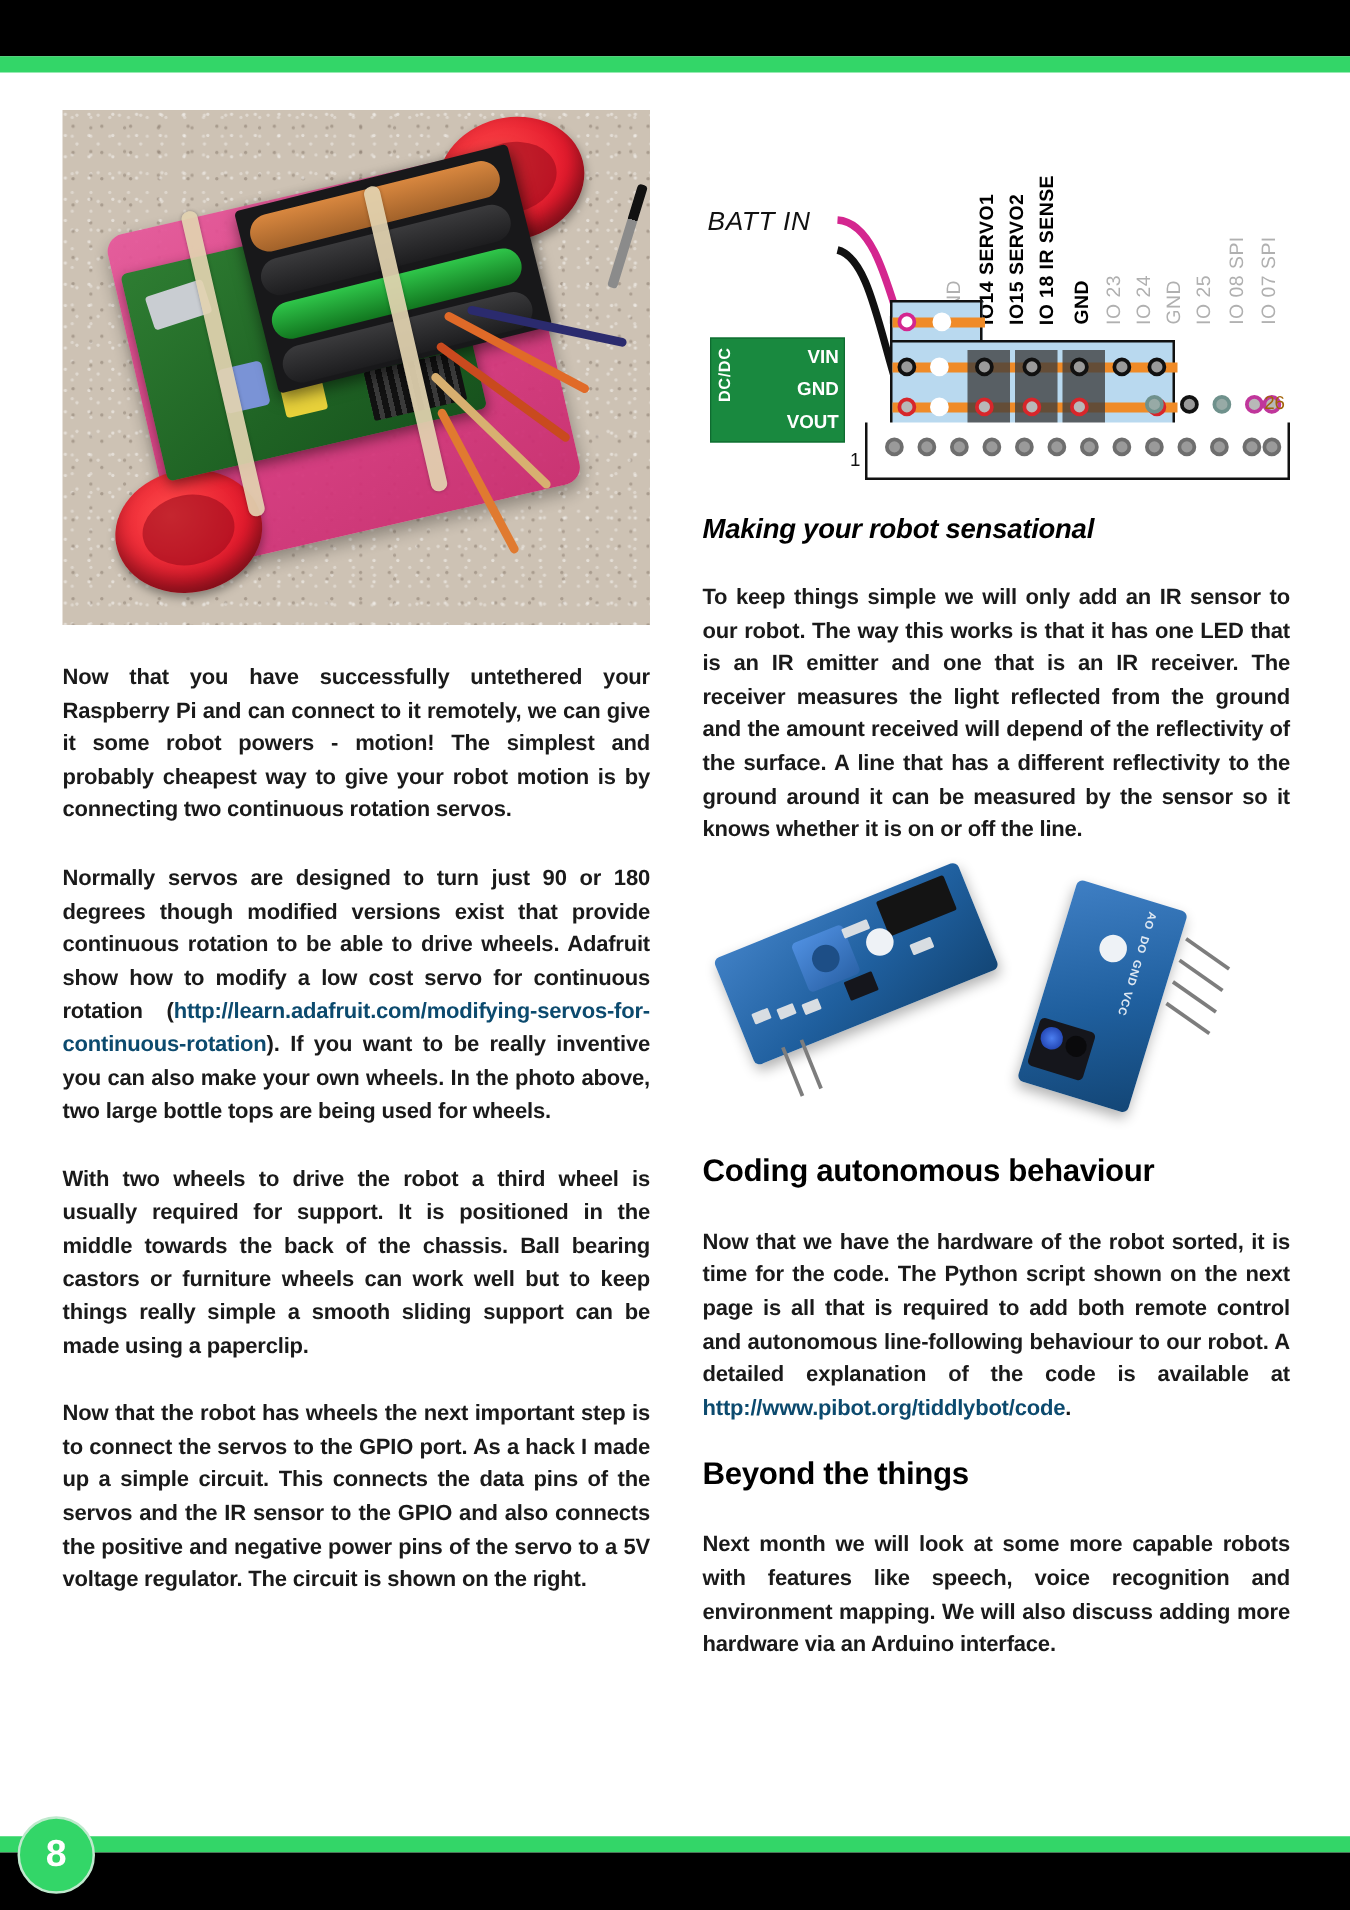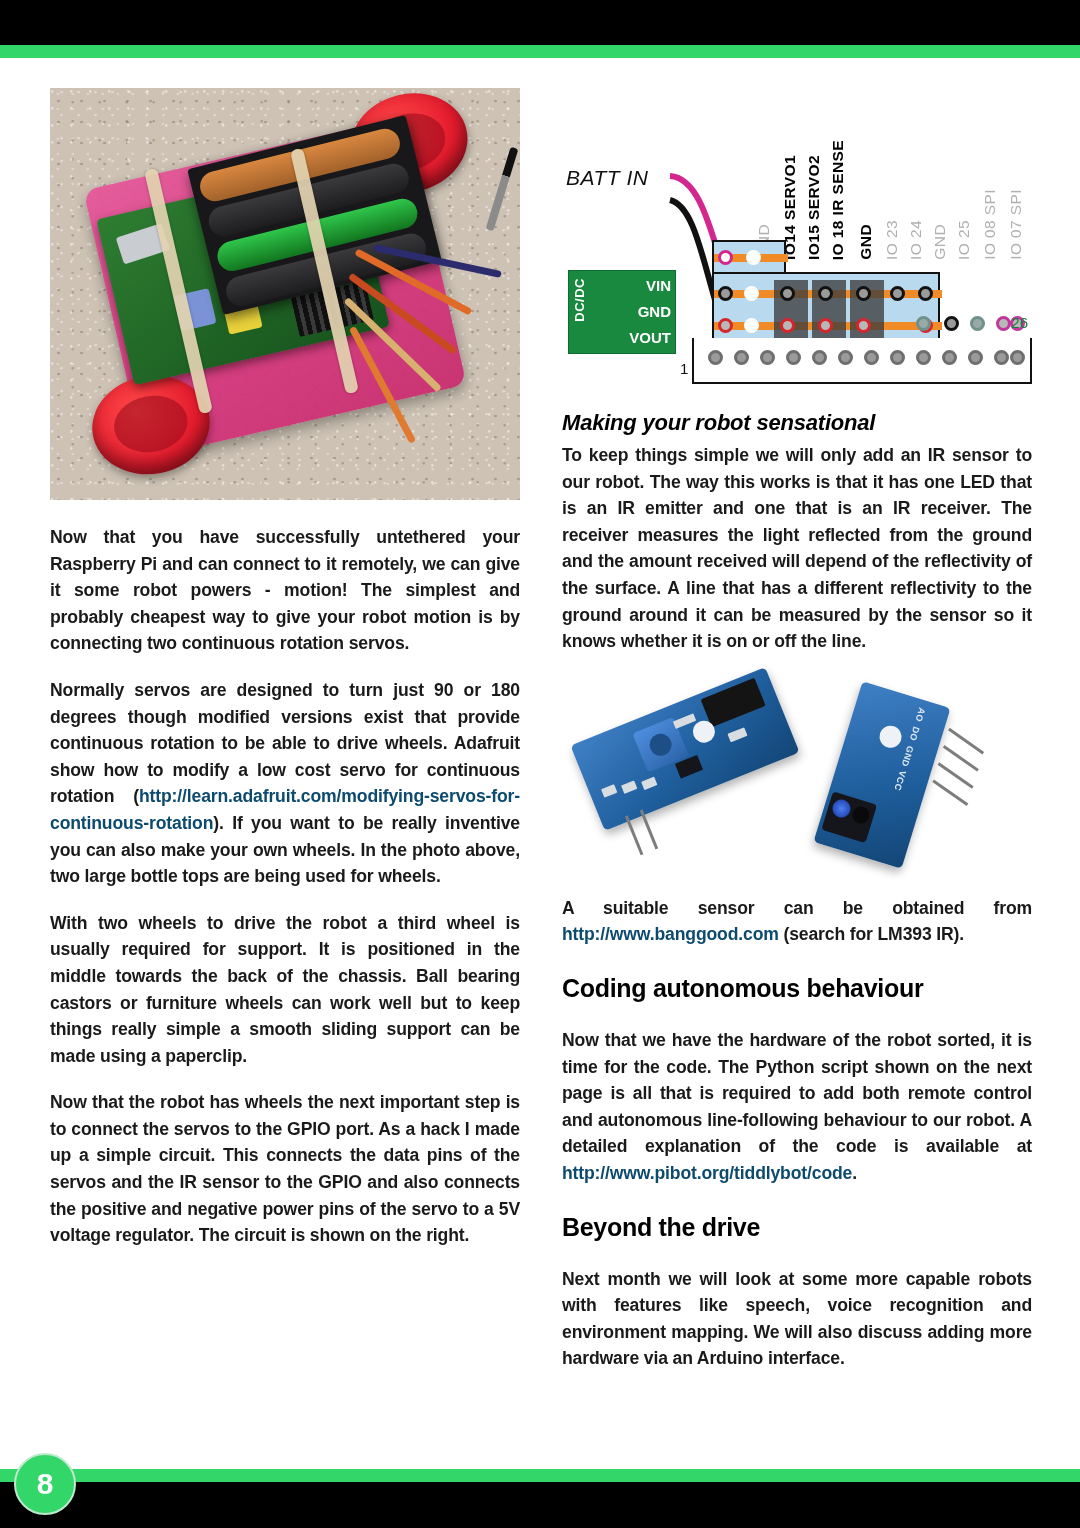--- a/index.html
+++ b/index.html
@@ -51,20 +51,21 @@
   .col-right { left: 562px; }
 
   p.body, .body {
     font-size: 17.6px;
     line-height: 26.6px;
     text-align: justify;
     color: #1a1a1a;
     font-weight: bold;
     margin-bottom: 20px;
     letter-spacing: -0.15px;
+    margin-top: 28px;
   }
   p.body:last-child { margin-bottom: 0; }
 
   h3.sub {
     font-size: 22px;
     font-style: italic;
     font-weight: bold;
     color: #000;
     margin-bottom: 6px;
     letter-spacing: -0.2px;
@@ -217,21 +218,21 @@
     background: #19893f; border: 1px solid #0f6b30;
   }
   .dcdc-text {
     position: absolute; left: 3px; top: 7px;
     writing-mode: vertical-rl; transform: rotate(180deg);
     color: #fff; font-size: 13px; font-weight: bold; letter-spacing: .5px;
   }
   .dcdc-pinlabel {
     position: absolute; right: 4px; color: #ffffff; font-size: 15px; font-weight: bold;
   }
-  .num-26 { position: absolute; right: 4px; top: 226px; font-size: 15px; color: #15803d; }
+  .num-26 { position: absolute; right: 4px; top: 226px; font-size: 15px; color: #a16207; }
   .num-1  { position: absolute; left: 118px; top: 272px; font-size: 15px; color: #111; }
   .ic-block {
     position: absolute; top: 6px; width: 34px; height: 84px;
     background: rgba(60,60,60,.78);
   }
 
   
   .photo-ir {
     width: 470px; height: 200px;
     position: relative;
@@ -465,23 +466,22 @@
       <div class="leg" style="right:-26px;top:24px;transform:rotate(-72deg);"></div>
       <div class="leg" style="right:-26px;top:42px;transform:rotate(-72deg);"></div>
       <div class="leg" style="right:-26px;top:60px;transform:rotate(-72deg);"></div>
       <span class="ir-pin-text" style="right:22px;top:8px;">AO</span>
       <span class="ir-pin-text" style="right:22px;top:28px;">DO</span>
       <span class="ir-pin-text" style="right:22px;top:48px;">GND</span>
       <span class="ir-pin-text" style="right:22px;top:74px;">VCC</span>
     </div>
   </div>
 
-  <p class="body"><span>A suitable sensor can be obtained from </span><span class="link">http://www.banggood.com</span><span> (search for LM393 IR).</span></p>
 
   <h2 class="section">Coding autonomous behaviour</h2>
 
   <p class="body"><span>Now that we have the hardware of the robot sorted, it is time for the code. The Python script shown on the next page is all that is required to add both remote control and autonomous line-following behaviour to our robot. A detailed explanation of the code is available at </span><span class="link">http://www.pibot.org/tiddlybot/code</span><span>.</span></p>
 
-  <h2 class="section">Beyond the drive</h2>
+  <h2 class="section">Beyond the things</h2>
 
   <p class="body">Next month we will look at some more capable robots with features like speech, voice recognition and environment mapping. We will also discuss adding more hardware via an Arduino interface.</p>
 
 </div>
 
 </body></html>

